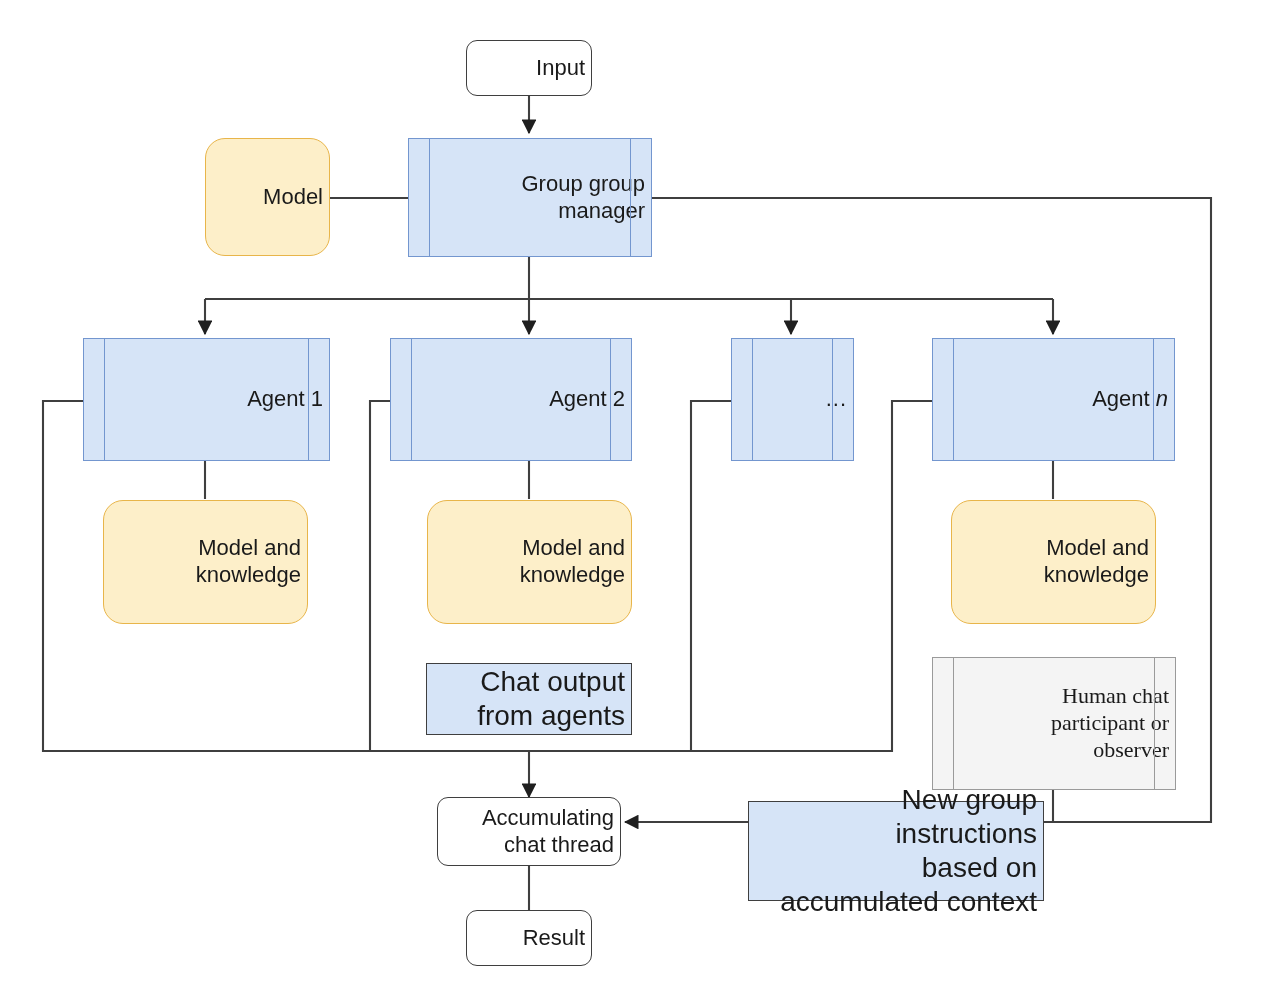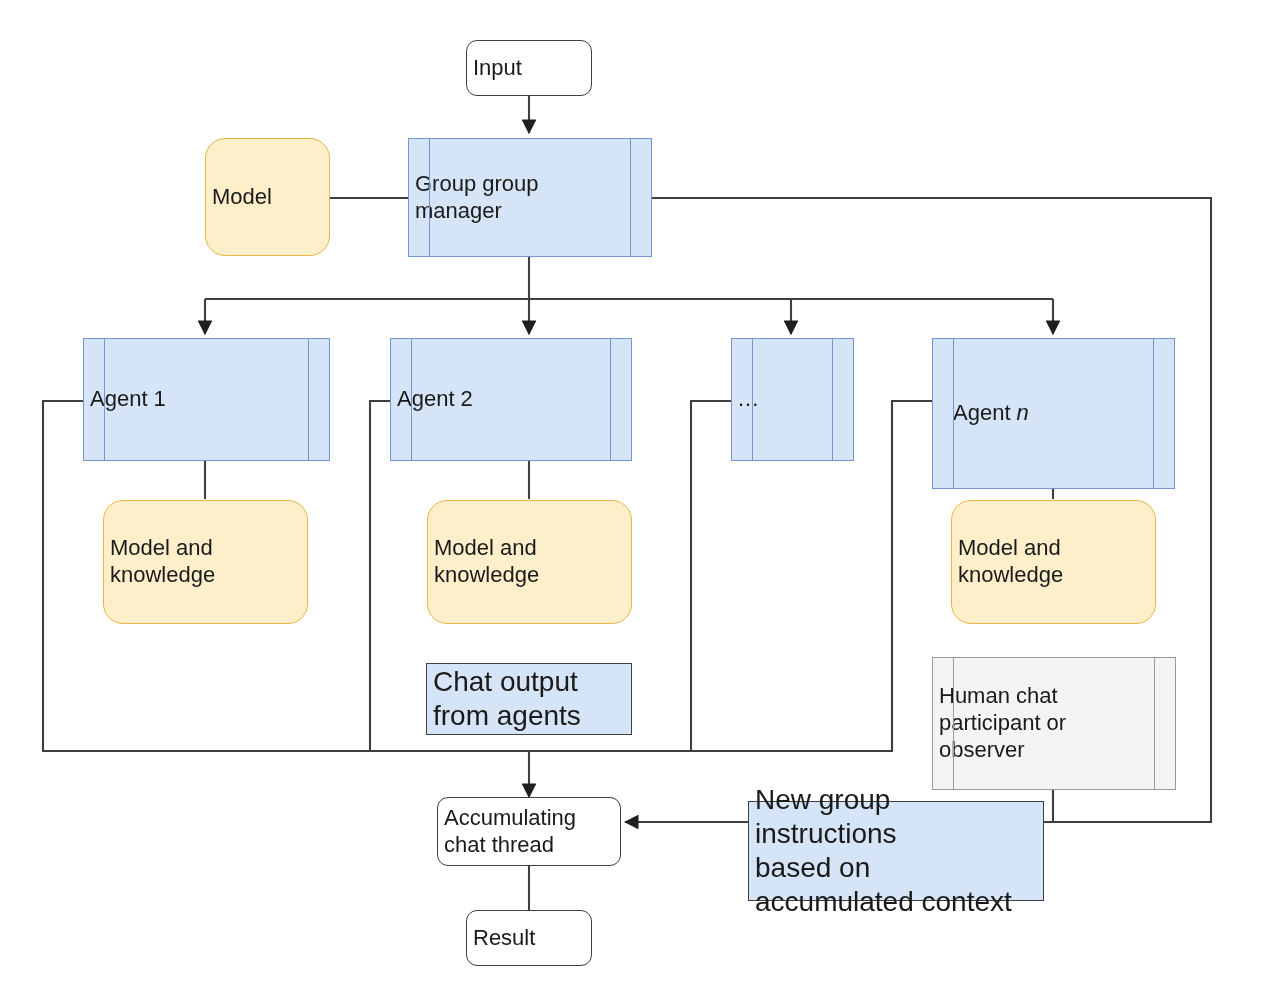--- a/index.html
+++ b/index.html
@@ -25,21 +25,21 @@
     width: 1267px;
     height: 1000px;
     pointer-events: none;
   }
   .node {
     position: absolute;
     box-sizing: border-box;
     display: flex;
     align-items: center;
     justify-content: center;
-    text-align: left;
+    text-align: right;
     line-height: 1.22;
   }
   .node .lbl {
     display: block;
     width: 100%;
     padding: 0 6px;
     box-sizing: border-box;
     white-space: pre-line;
   }
 
@@ -170,21 +170,21 @@
     <span class="bar-r"></span>
     <span class="lbl">Agent 2</span>
   </div>
 
   <div class="node process" style="left:731px; top:338px; width:123px; height:123px;">
     <span class="bar-l"></span>
     <span class="bar-r"></span>
     <span class="lbl dots">...</span>
   </div>
 
-  <div class="node process" style="left:932px; top:338px; width:243px; height:151px;padding-left:14px;">
+  <div class="node process" style="left:932px; top:338px; width:243px; height:123px;padding-left:14px;">
     <span class="bar-l"></span>
     <span class="bar-r"></span>
     <span class="lbl"><span>Agent </span><span class="ital">n</span></span>
   </div>
 
   <div class="node resource" style="left:103px; top:500px; width:205px; height:124px;">
     <span class="lbl">Model and
 knowledge</span>
   </div>
 
@@ -196,21 +196,21 @@
   <div class="node resource" style="left:951px; top:500px; width:205px; height:124px;">
     <span class="lbl">Model and
 knowledge</span>
   </div>
 
   <div class="node callout" style="left:426px; top:663px; width:206px; height:72px;">
     <span class="lbl">Chat output
 from agents</span>
   </div>
 
-  <div class="node process gray" style="left:932px; top:657px; width:244px; height:133px;">
+  <div class="node process gray" style="left:932px; top:657px; width:244px; height:133px;font-family:Liberation Serif, serif;">
     <span class="bar-l"></span>
     <span class="bar-r"></span>
     <span class="lbl">Human chat
 participant or
 observer</span>
   </div>
 
   <div class="node terminator" style="left:466px; top:910px; width:126px; height:56px;">
     <span class="lbl">Result</span>
   </div>

